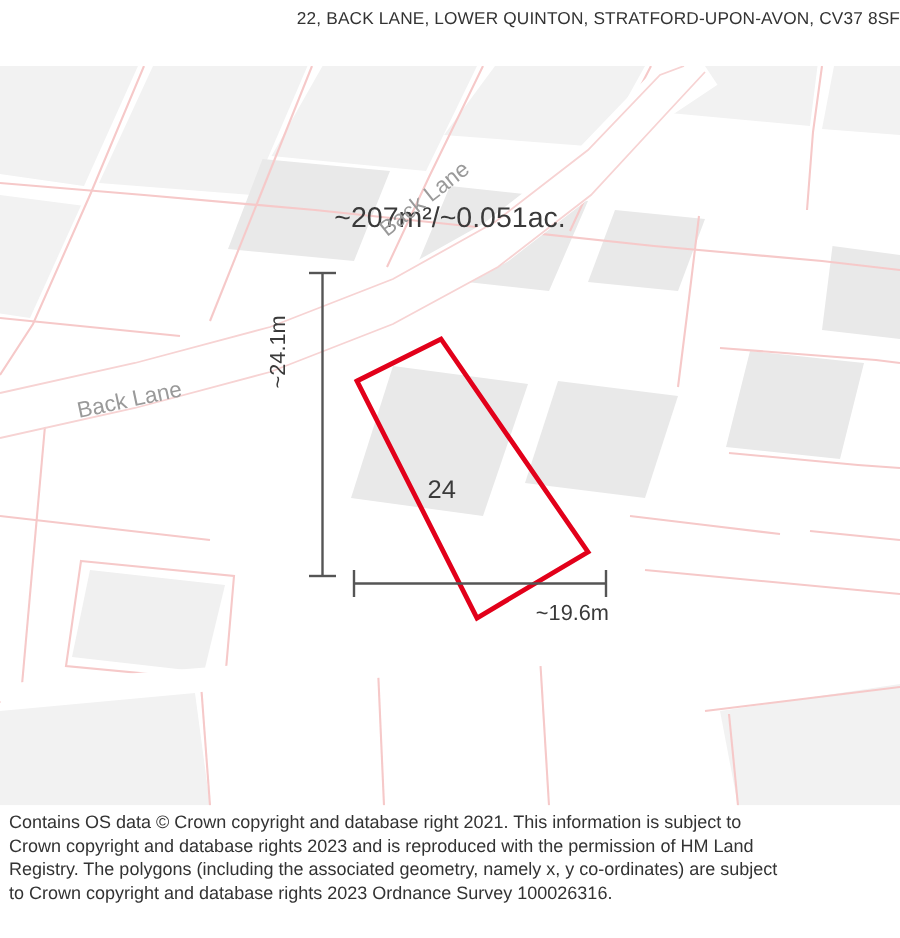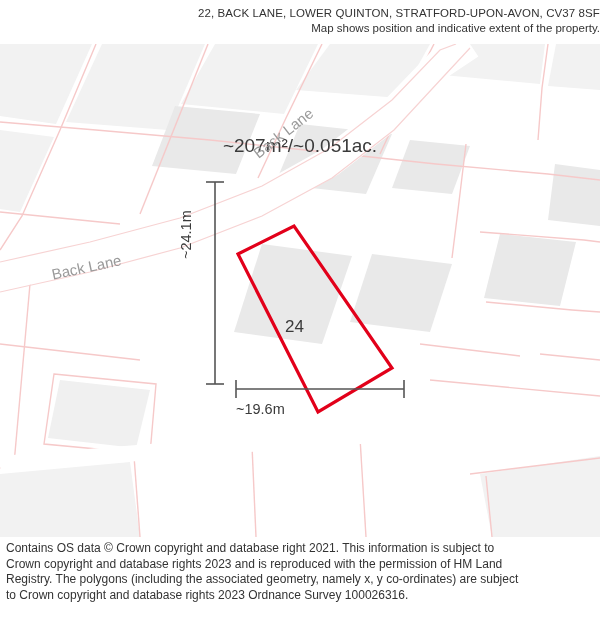--- a/index.html
+++ b/index.html
@@ -69,21 +69,21 @@
   .plot-number {
     left: 285px;
     top: 273px;
     font-size: 17px;
     color: #3a3a3a;
   }
   .dim-horizontal {
     left: 236px;
     top: 357px;
     width: 170px;
-    text-align: left;
+    text-align: right;
     font-size: 14.5px;
     color: #3a3a3a;
   }
   .dim-vertical {
     left: 178px;
     top: 215px;
     font-size: 14.5px;
     color: #3a3a3a;
     transform: rotate(-90deg);
     transform-origin: left top;
@@ -121,21 +121,20 @@
     color: #333333;
   }
 </style>
 </head>
 <body>
 
 <div class="page">
 
   <div class="header">
     <div class="title">22, BACK LANE, LOWER QUINTON, STRATFORD-UPON-AVON, CV37 8SF</div>
-    <div class="subtitle">Map shows position and indicative extent of the property.</div>
   </div>
 
   <div class="map">
     <svg width="600" height="493" viewBox="0 0 600 493" xmlns="http://www.w3.org/2000/svg">
 
       <rect x="0" y="0" width="600" height="493" fill="#ffffff"></rect>
 
       <g>
         <polygon points="0,0 92,0 56,80 0,72" fill="#f2f2f2"></polygon>
         <polygon points="0,86 54,93 20,168 0,165" fill="#f2f2f2"></polygon>

